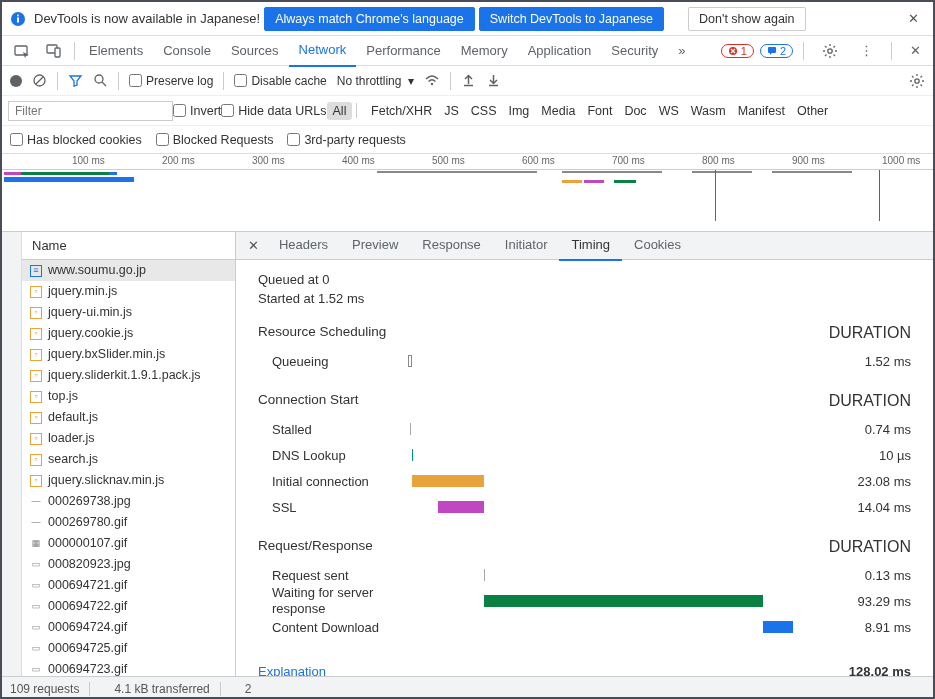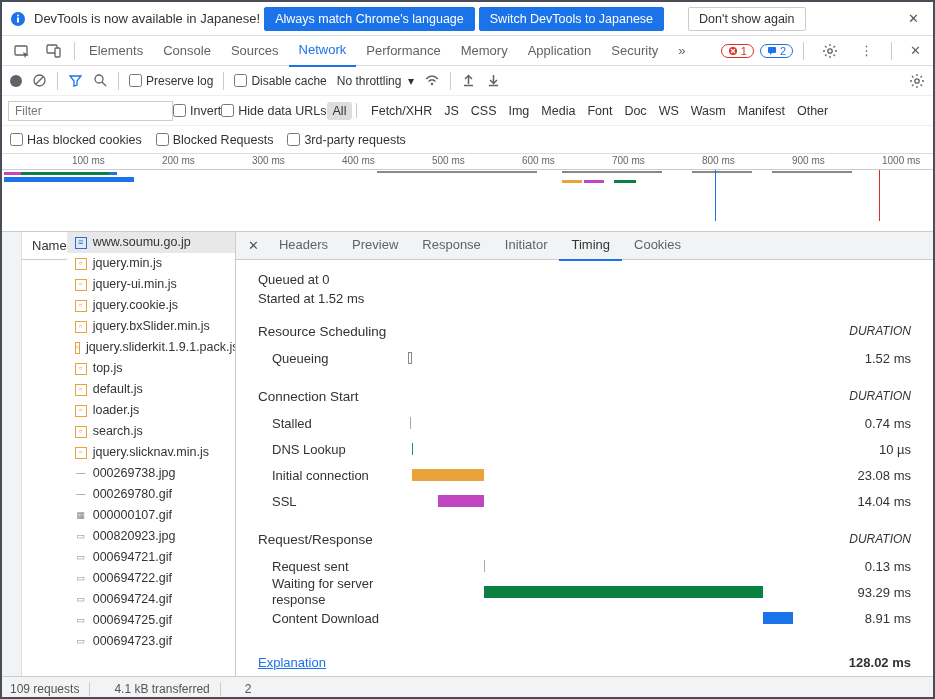--- a/index.html
+++ b/index.html
@@ -37,39 +37,39 @@
 .filter-row2 .cb { display: flex; align-items: center; gap: 4px; font-size: 12.5px; }
 
 .ruler { height: 16px; border-bottom: 1px solid #ccc; position: relative; font-size: 10px; color: #666; }
 .ruler span { position: absolute; top: 1px; }
 .overview { height: 62px; border-bottom: 1px solid #ccc; position: relative; background: #fff; }
 .ov-bar { position: absolute; height: 3px; top: 2px; }
 .ov-line { position: absolute; width: 1px; top: 0; bottom: 10px; }
 
 .main { display: flex; height: 444px; }
 .left-gutter { width: 20px; background: #f1f3f4; border-right: 1px solid #ddd; }
-.name-col { width: 214px; border-right: 1px solid #ccc; display: flex; flex-direction: row; }
+.name-col { width: 214px; border-right: 1px solid #ccc; display: flex; flex-direction: column; }
 .name-header { height: 28px; line-height: 28px; padding-left: 10px; border-bottom: 1px solid #ccc; font-size: 13px; background: #fff; }
 .name-scroll { flex: 1; overflow-y: scroll; }
 .name-row { height: 21px; line-height: 21px; padding-left: 8px; font-size: 12.5px; display: flex; align-items: center; gap: 6px; cursor: pointer; }
 .name-row.selected { background: #e8e8e8; }
 .file-icon { width: 12px; height: 12px; display: inline-flex; align-items: center; justify-content: center; font-size: 9px; }
 .fi-doc { border: 1px solid #1a73e8; color: #1a73e8; }
 .fi-js { border: 1px solid #e8a33d; color: #e8a33d; }
 .fi-img { color: #888; }
 
 .detail { flex: 1; display: flex; flex-direction: column; overflow: hidden; }
 .detail-tabs { height: 28px; display: flex; align-items: center; background: #f1f3f4; border-bottom: 1px solid #ccc; padding-left: 4px; gap: 0; }
 .detail-tabs .close-x { padding: 0 8px; cursor: pointer; color: #555; }
 .detail-tabs .dtab { padding: 0 12px; line-height: 28px; color: #5f6368; cursor: pointer; font-size: 13px; }
 .detail-tabs .dtab.active { color: #333; border-bottom: 2px solid #1a73e8; }
 .detail-body { flex: 1; overflow-y: scroll; padding: 12px 22px; }
 .timing-section { margin-bottom: 18px; }
 .section-head { display: flex; justify-content: space-between; font-size: 13.5px; color: #333; margin-bottom: 6px; }
-.section-head .dur { color: #333; font-size: 12px; font-style: italic; }
+.section-head .dur { color: #333; font-size: 16px; }
 .timing-row { display: flex; align-items: center; height: 26px; }
 .timing-row .label { width: 150px; padding-left: 14px; font-size: 13px; color: #333; }
 .timing-row .label.multiline { line-height: 1.2; }
 .timing-row .bar-area { flex: 1; position: relative; height: 14px; }
 .timing-row .bar { position: absolute; height: 12px; top: 1px; }
 .timing-row .value { width: 80px; text-align: right; font-size: 13px; }
 .explain { color: #1a73e8; text-decoration: underline; cursor: pointer; }
 .total-row { display: flex; justify-content: space-between; margin-top: 10px; padding-top: 6px; }
 .total-row .total-val { font-weight: bold; }
 

